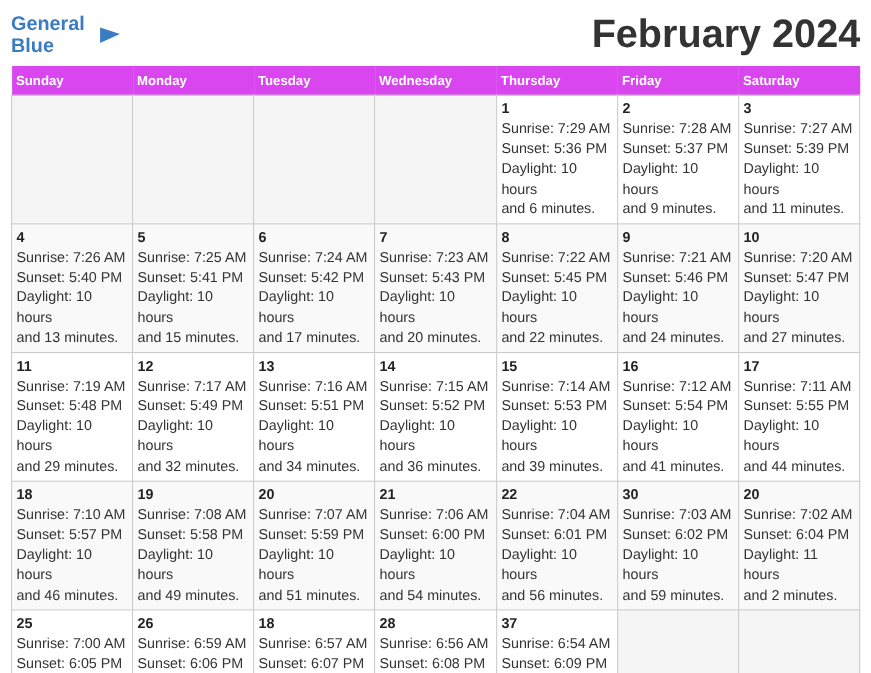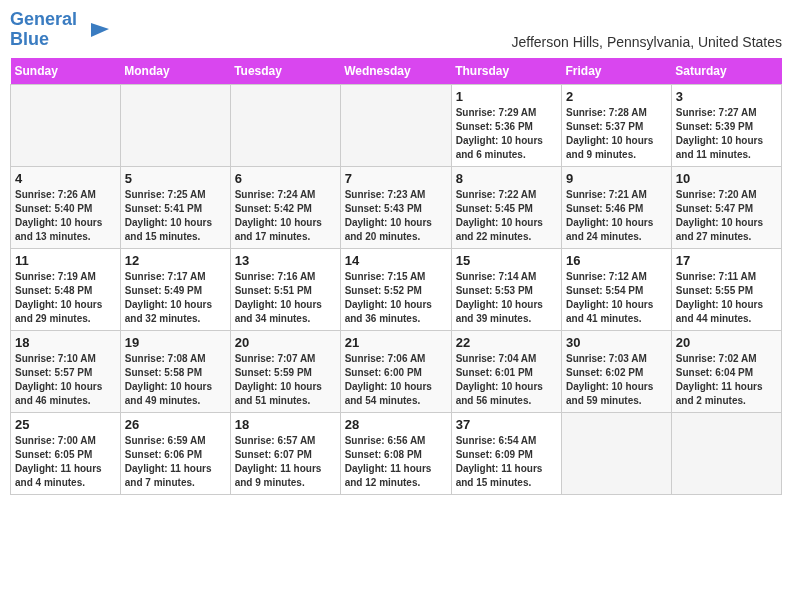--- a/index.html
+++ b/index.html
@@ -71,24 +71,23 @@
     td.empty {
       background: #f5f5f5;
     }
     .day-num {
       font-weight: bold;
       font-size: 13px;
       margin-bottom: 2px;
       color: #222;
     }
     .day-info {
-      font-size: 10px;
+      font-size: 13px;
       color: #333;
       line-height: 1.4;
-      font-weight: bold;
     }
     tr:nth-child(even) td {
       background: #f9f9f9;
     }
     tr:nth-child(even) td.empty {
       background: #f0f0f0;
     }
   </style>
 </head>
 <body>
@@ -100,21 +99,21 @@
         <div class="logo-text">
           <span>General</span><br><span style="color:#3a7cc1;">Blue</span>
         </div>
         <svg class="logo-icon" viewBox="0 0 30 30" width="36" height="36">
           <polygon points="10,8 28,14 10,22" fill="#3a7cc1"></polygon>
         </svg>
       </div>
     </div>
   </div>
   <div class="title-section">
-    <div class="location">Jefferson Hills, Pennsylvania, United States</div>
+    <div class="month-title">February 2024</div>
   </div>
 </div>
 
 <table>
   <thead>
     <tr>
     <th>Sunday</th>
         <th>Monday</th>
         <th>Tuesday</th>
         <th>Wednesday</th>

